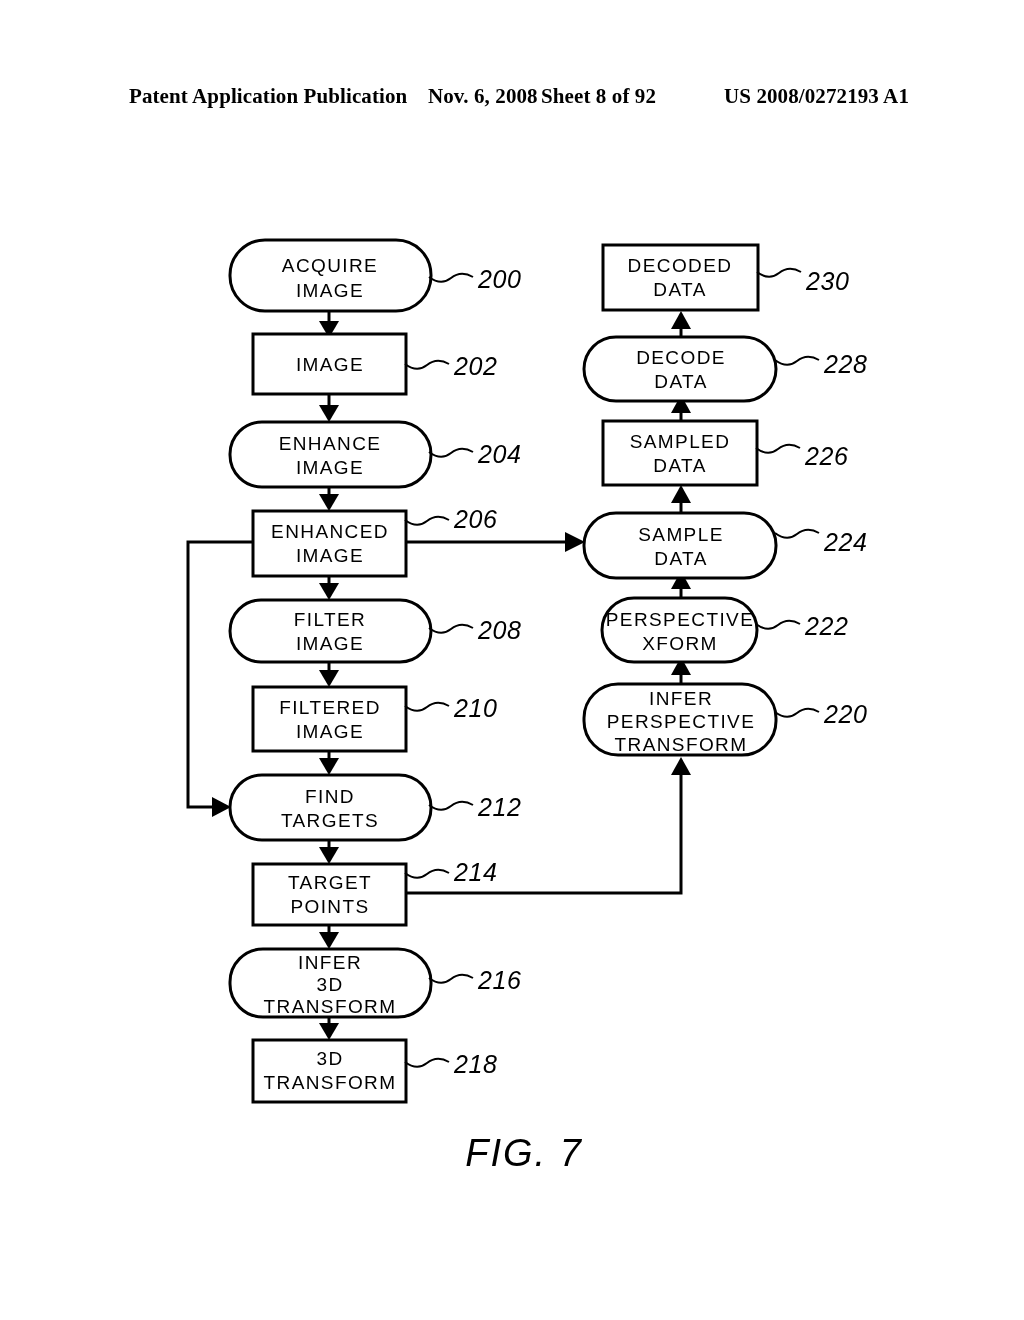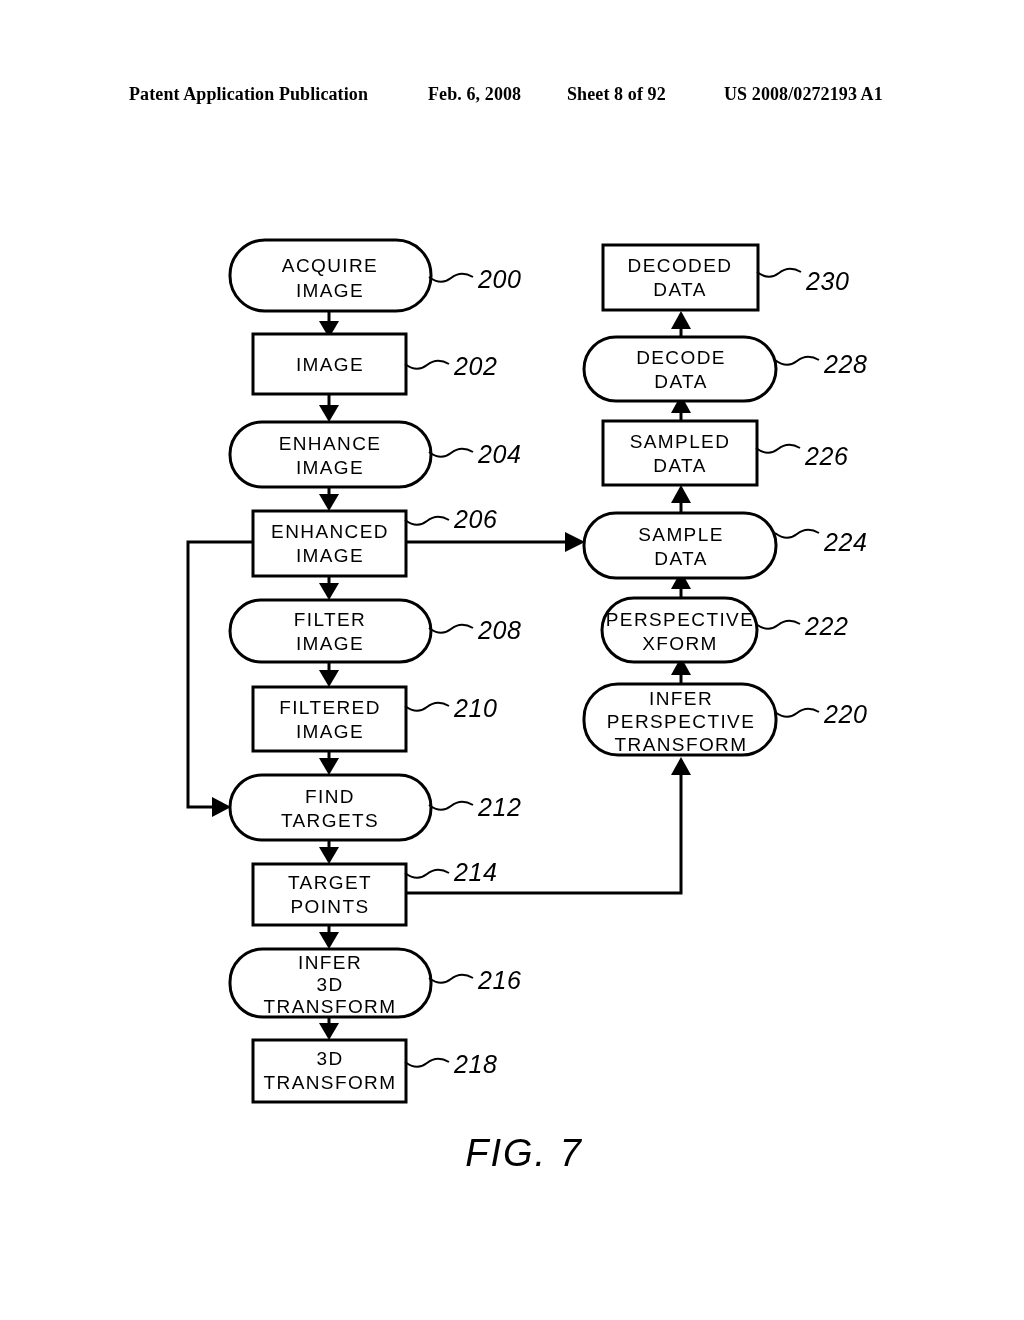--- a/index.html
+++ b/index.html
@@ -22,27 +22,27 @@
     position: absolute;
     left: 0;
     top: 84px;
     width: 1024px;
     height: 30px;
     display: flex;
     flex-direction: row;
     align-items: baseline;
     font-family: "Liberation Serif", serif;
     font-weight: bold;
-    font-size: 18px;
+    font-size: 21px;
     letter-spacing: 0.1px;
     white-space: nowrap;
   }
   #page-header .hdr-pub   { position: absolute; left: 129px; }
   #page-header .hdr-date  { position: absolute; left: 428px; }
-  #page-header .hdr-sheet { position: absolute; left: 567px; }
+  #page-header .hdr-sheet { position: absolute; left: 541px; }
   #page-header .hdr-docid { position: absolute; left: 702px; margin-left: 22px; }
 
   
   #figure-canvas {
     position: absolute;
     left: 16px;
     top: 0;
     width: 1024px;
     height: 1320px;
   }
@@ -94,21 +94,21 @@
     stroke: #000000;
     stroke-width: 2;
   }
   .arrowhead { fill: #000000; stroke: none; }
 </style>
 </head>
 <body>
 
 <div id="page-header">
   <span class="hdr-pub">Patent Application Publication</span>
-  <span class="hdr-date">Feb. 6, 2008</span>
+  <span class="hdr-date">Nov. 6, 2008</span>
   <span class="hdr-sheet">Sheet 8 of 92</span>
   <span class="hdr-docid">US 2008/0272193 A1</span>
 </div>
 
 <div id="figure-canvas">
 <svg viewBox="0 0 1024 1320" xmlns="http://www.w3.org/2000/svg">
 
   <g>
     <line class="conn" x1="313" y1="311" x2="313" y2="327"></line>
     <polygon class="arrowhead" points="303,321 323,321 313,338"></polygon>

